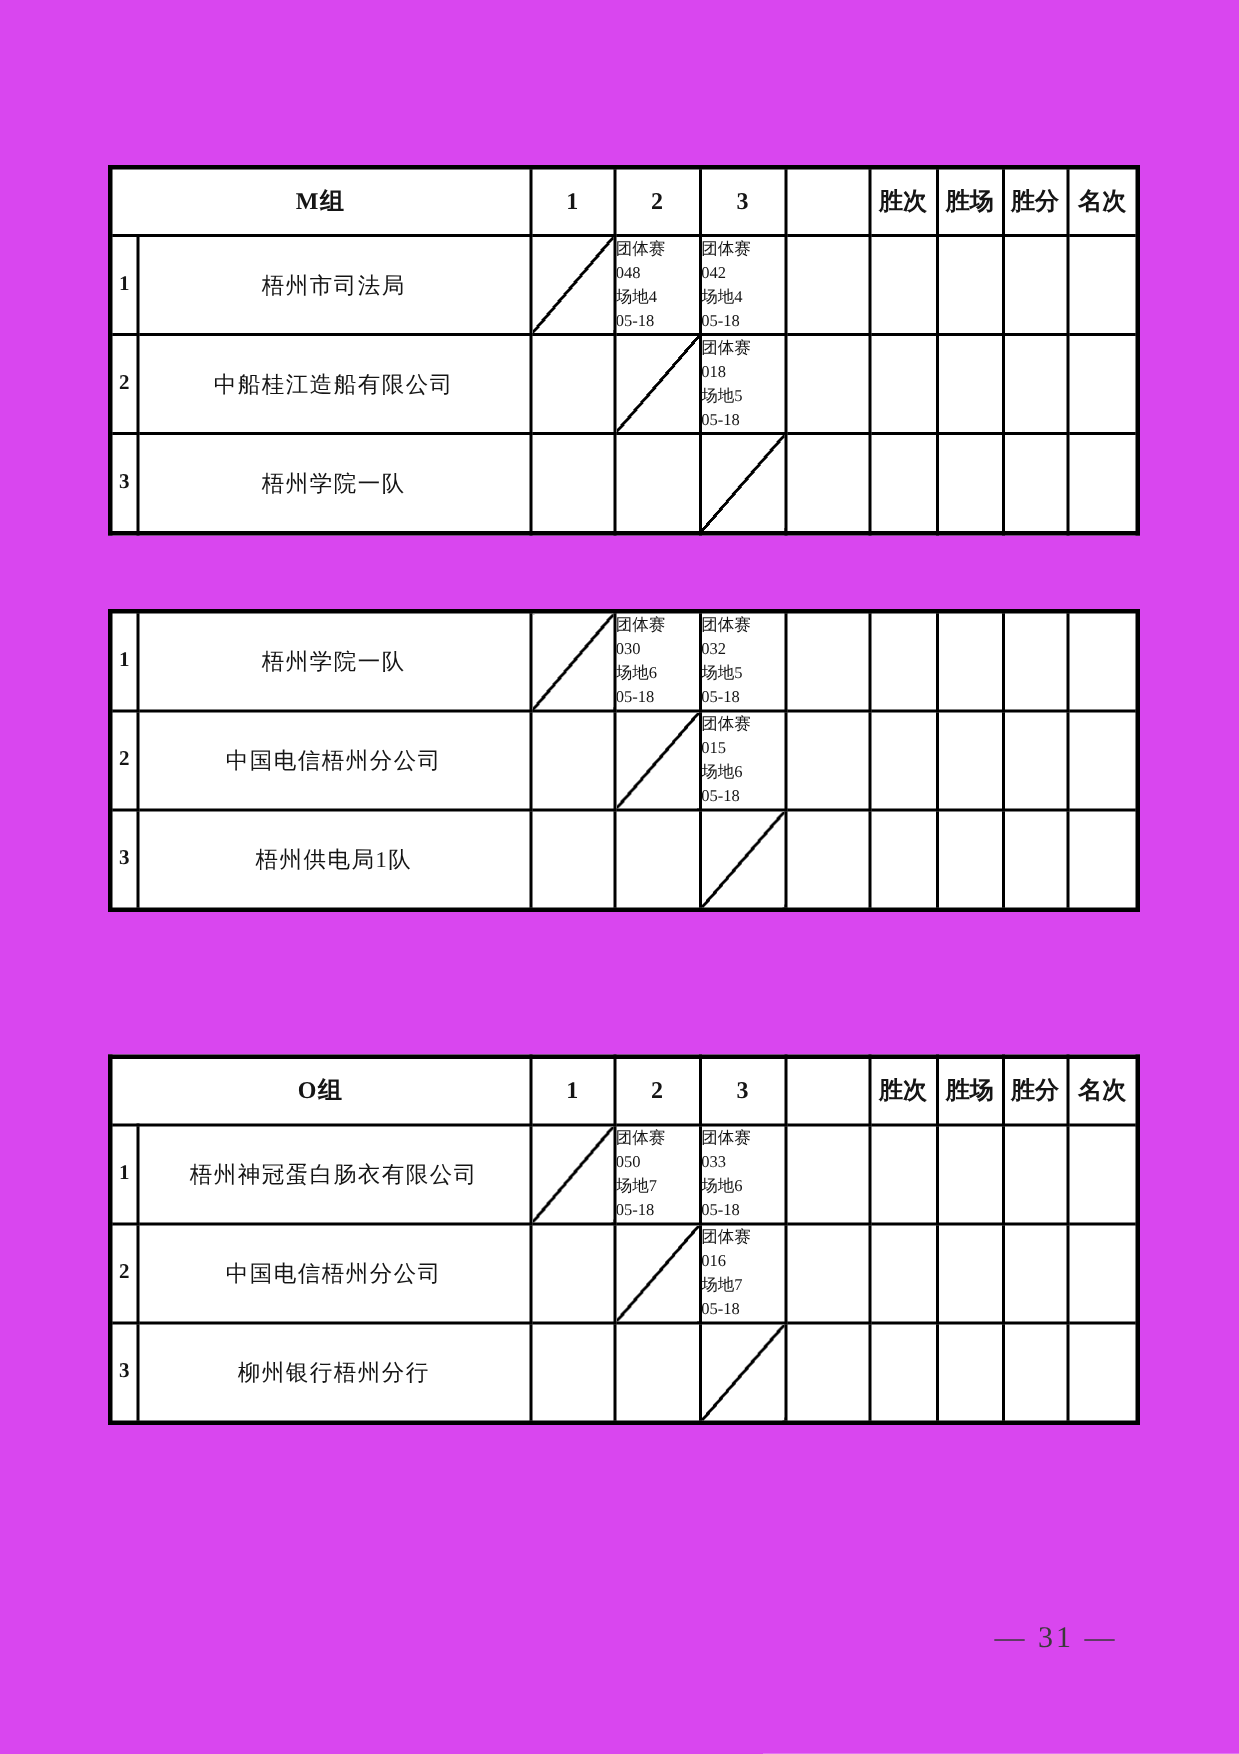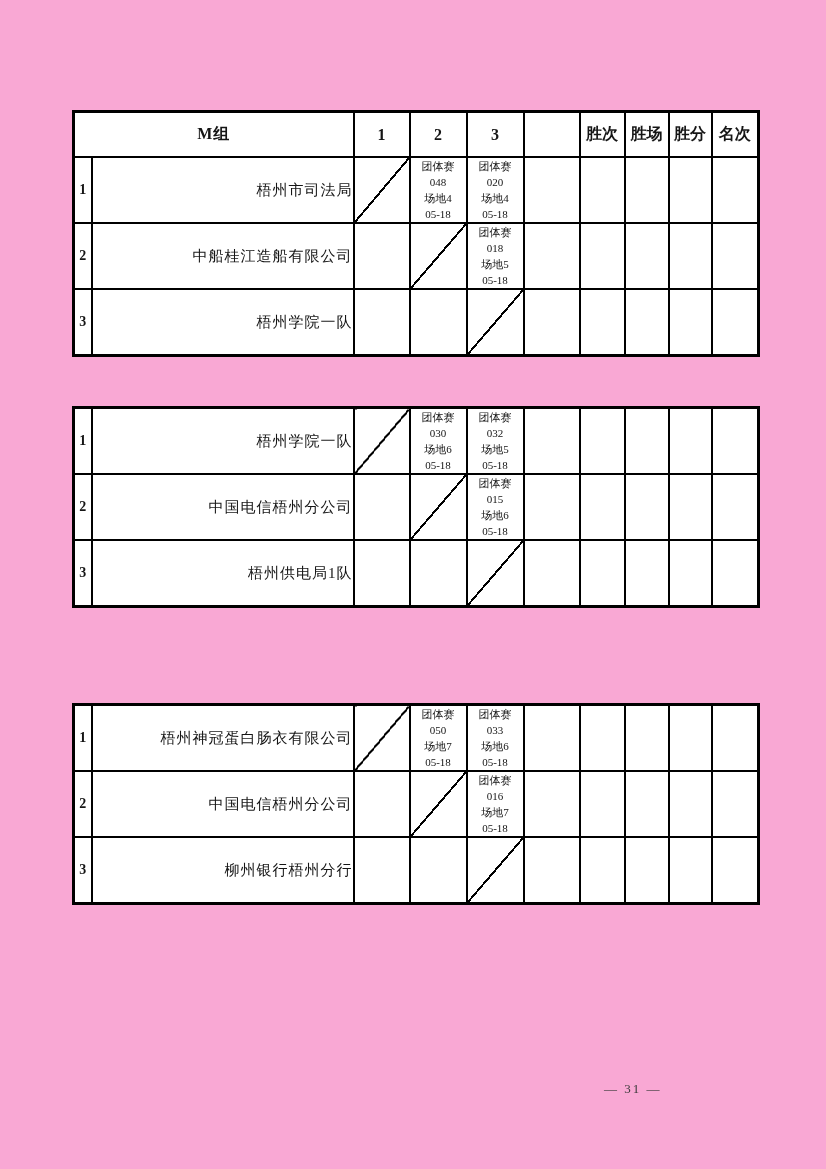--- a/index.html
+++ b/index.html
@@ -1,36 +1,36 @@
 <!DOCTYPE html>
 <html><head>
 <meta charset="utf-8">
 <style>
   html,body{margin:0;padding:0}
   body{width:826px;height:1169px;position:relative;background:#fff;
        font-family:"Liberation Serif","DejaVu Serif",serif;color:#151515;overflow:hidden}
-  .page{position:absolute;inset:0;background:#f9a8d4}
+  .page{position:absolute;inset:0;background:#d946ef}
   .tblwrap{position:absolute;left:72px;width:685px}
   #t0{top:110px}
   #t1{top:406px}
   #t2{top:703px}
   table.grp{border-collapse:collapse;table-layout:fixed;width:685px;border:3px solid #000;background:#fff}
   .grp th,.grp td{border:2px solid #000;padding:0;overflow:hidden}
   .grp tr.head th{height:43px;text-align:center;vertical-align:middle;font-weight:bold;font-size:16px}
   .grp th.gt{font-size:17px;letter-spacing:1px}
   .grp td{height:64px;vertical-align:middle}
   td.num{font-size:14px;font-weight:bold;text-align:center}
-  td.team{font-size:15px;text-align:right;letter-spacing:1px}
-  td.match{vertical-align:top;text-align:center}
+  td.team{font-size:15px;text-align:center;letter-spacing:1px}
+  td.match{vertical-align:top;}
   .ml{font-size:11px;line-height:16px;white-space:nowrap}
   td.diagc{background:linear-gradient(to bottom right,
       transparent calc(50% - 1px),#000 calc(50% - 1px),
       #000 calc(50% + 1px),transparent calc(50% + 1px))}
-  .pagenum{position:absolute;top:1081px;left:604px;width:150px;text-align:left;
-           font-size:13px;color:#3a3a3a;letter-spacing:2px}
+  .pagenum{position:absolute;top:1081px;left:629px;width:150px;text-align:center;
+           font-size:20px;color:#3a3a3a;letter-spacing:2px}
 </style>
 </head>
 <body>
 
 <div class="page">
 
   <div class="tblwrap" id="t0">
     <table class="grp">
       <colgroup>
         <col style="width:18px">
@@ -61,21 +61,21 @@
         <td class="team">梧州市司法局</td>
         <td class="match diagc"></td>
         <td class="match">
           <div class="ml">团体赛</div>
           <div class="ml">048</div>
           <div class="ml">场地4</div>
           <div class="ml">05-18</div>
         </td>
         <td class="match">
           <div class="ml">团体赛</div>
-          <div class="ml">020</div>
+          <div class="ml">042</div>
           <div class="ml">场地4</div>
           <div class="ml">05-18</div>
         </td>
         <td></td>
         <td></td>
         <td></td>
         <td></td>
         <td></td>
       </tr>
       <tr>
@@ -189,20 +189,31 @@
           <col style="width:56px">
           <col style="width:57px">
           <col style="width:57px">
         <col style="width:56px">
           <col style="width:45px">
           <col style="width:44px">
           <col style="width:43px">
           <col style="width:47px">
       </colgroup>
       <tbody>
+          <tr class="head">
+        <th class="gt" colspan="2">O组</th>
+        <th>1</th>
+        <th>2</th>
+        <th>3</th>
+        <th></th>
+        <th>胜次</th>
+        <th>胜场</th>
+        <th>胜分</th>
+        <th>名次</th>
+      </tr>
       <tr>
         <td class="num">1</td>
         <td class="team">梧州神冠蛋白肠衣有限公司</td>
         <td class="match diagc"></td>
         <td class="match">
           <div class="ml">团体赛</div>
           <div class="ml">050</div>
           <div class="ml">场地7</div>
           <div class="ml">05-18</div>
         </td>

